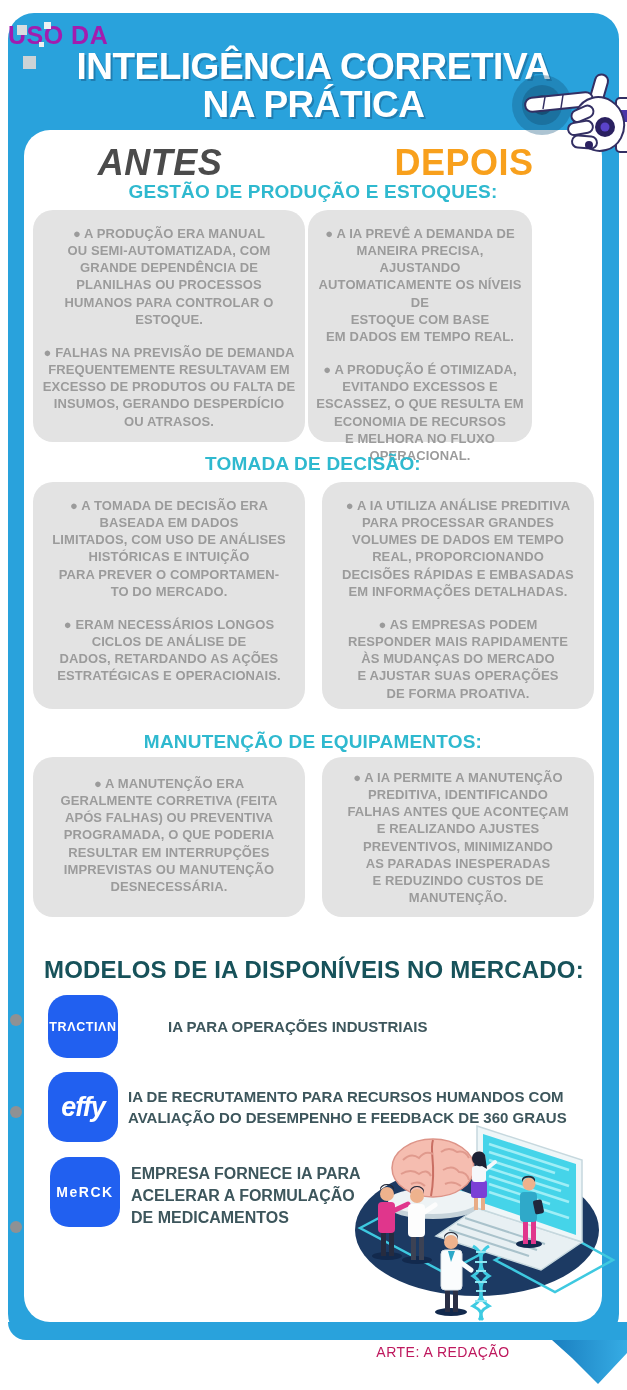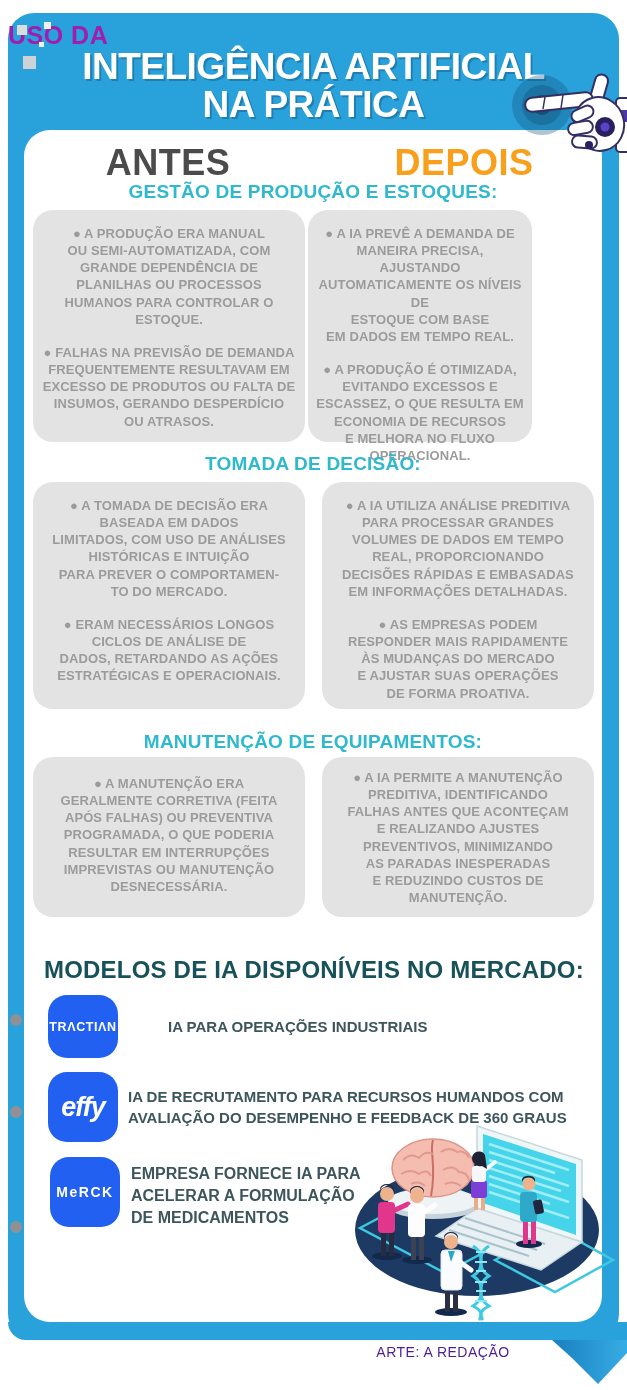--- a/index.html
+++ b/index.html
@@ -25,21 +25,21 @@
   .title-2 { top:84px; }
   .deco-sq { z-index:3; }
   .sq1 { left:17px; top:25px; width:10px; height:10px; background:#d8dde0; }
   .sq2 { left:44px; top:22px; width:7px;  height:7px;  background:#eef1f2; }
   .sq3 { left:39px; top:42px; width:5px;  height:5px;  background:#eef1f2; }
   .sq4 { left:23px; top:56px; width:13px; height:13px; background:#ccd3d6; }
   .hand-wrap { left:497px; top:50px; width:130px; height:118px; z-index:5; }
 
   
   .col-label { top:142px; width:280px; text-align:center; font-size:36px; font-weight:800; letter-spacing:0.5px; }
-  .before-label { left:28px;  color:#4b4b4b; }
+  .before-label { left:20px;  color:#4b4b4b;font-style:italic; }
   .after-label  { left:324px; color:#f8a01c; }
 
   .section-title { left:24px; width:578px; text-align:center; color:#2fb9cf;
                    font-size:19px; font-weight:800; letter-spacing:0.2px; }
   .st1 { top:181px; } .st2 { top:453px; } .st3 { top:731px; }
 
   .gray-box { background:#e3e3e3; border-radius:20px; color:#9b9b9b;
               font-weight:700; font-size:13px; line-height:1.32; text-align:center;
               letter-spacing:0.1px; padding:15px 8px; }
   .gray-box p { white-space:pre-line; }
@@ -66,36 +66,36 @@
   .ml-1 { left:128px; top:1018px; font-size:15px;margin-left:40px; }
   .ml-2 { left:128px; top:1086px; font-size:15px; line-height:1.42; }
   .ml-3 { left:131px; top:1163px; font-size:16px; line-height:1.38; }
 
   .side-dot { width:12px; height:12px; border-radius:50%; background:#8f9194; left:10px; z-index:2; }
   .dot1 { top:1014px; } .dot2 { top:1106px; } .dot3 { top:1221px; }
 
   
   .illus { left:345px; top:1118px; width:275px; height:205px; z-index:2; }
   .credit { left:333px; top:1344px; width:220px; text-align:center;
-            color:#4c1d95; font-size:14px; letter-spacing:0.5px; z-index:3; }
+            color:#be185d; font-size:14px; letter-spacing:0.5px; z-index:3; }
   .tail { left:550px; top:1340px; width:77px; height:50px; z-index:2; }
 </style>
 </head>
 <body>
 
 <div class="abs frame"></div>
 <div class="abs panel"></div>
 <div class="abs bottom-bar"></div>
 
 <div class="abs deco-sq sq1"></div>
 <div class="abs deco-sq sq2"></div>
 <div class="abs deco-sq sq3"></div>
 <div class="abs deco-sq sq4"></div>
 <div class="abs kicker">USO DA</div>
-<div class="abs title-line title-1">INTELIGÊNCIA ARTIFICIAL</div>
+<div class="abs title-line title-1">INTELIGÊNCIA CORRETIVA</div>
 <div class="abs title-line title-2">NA PRÁTICA</div>
 
 <div class="abs hand-wrap">
   <svg width="130" height="118" viewBox="0 0 130 118">
     <circle cx="45" cy="55" r="30" fill="#14567f" opacity="0.35"></circle>
     <circle cx="45" cy="55" r="20" fill="#14567f" opacity="0.45"></circle>
     <circle cx="45" cy="55" r="10" fill="#123a5c" opacity="0.6"></circle>
     <rect x="119" y="48" width="14" height="54" rx="4" fill="#ffffff" stroke="#332f63" stroke-width="2"></rect>
     <rect x="121" y="60" width="10" height="12" fill="#4b37a8"></rect>
     <rect x="96" y="24" width="13" height="28" rx="6.5" transform="rotate(16 102 38)" fill="#ffffff" stroke="#332f63" stroke-width="2"></rect>

